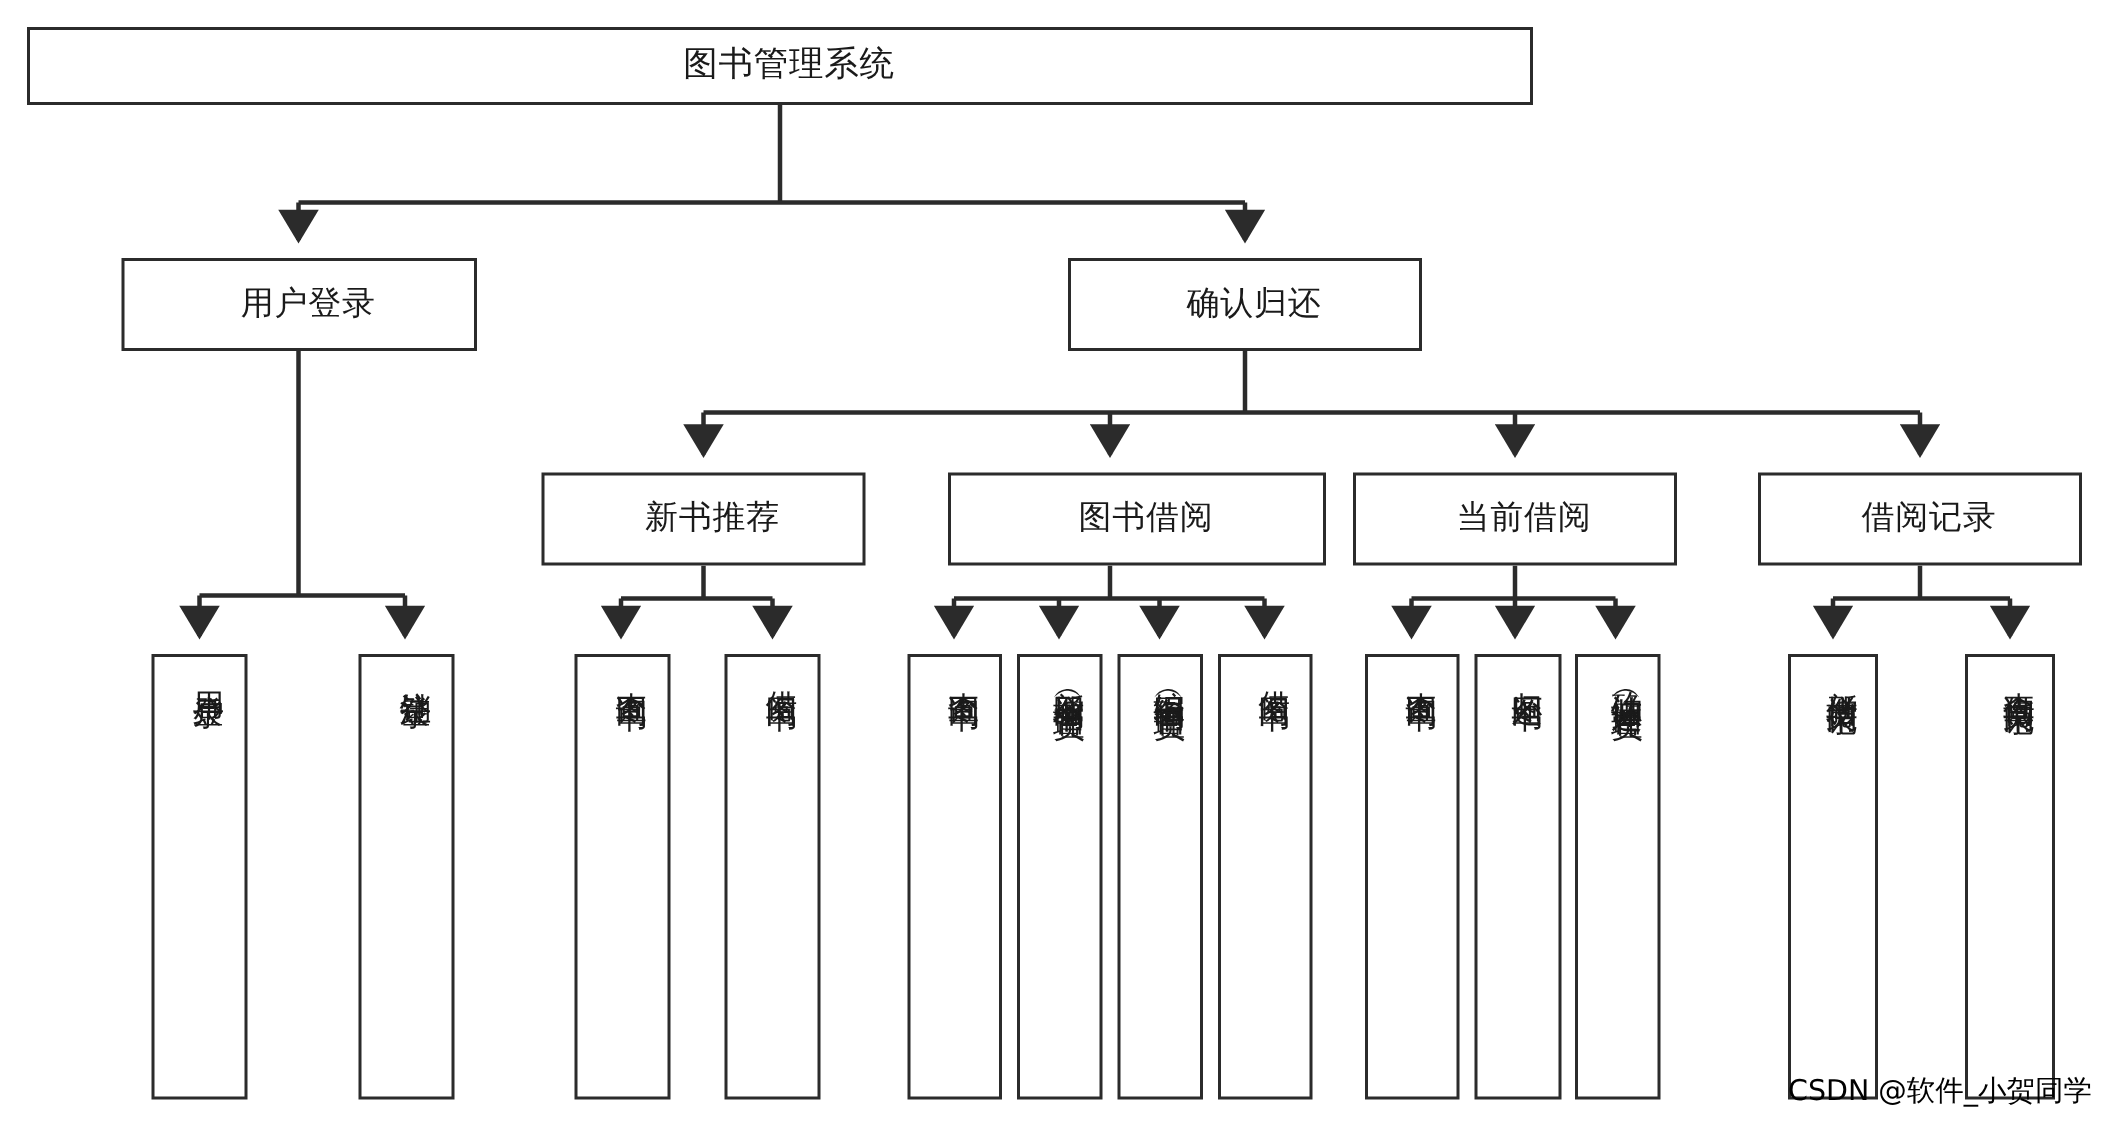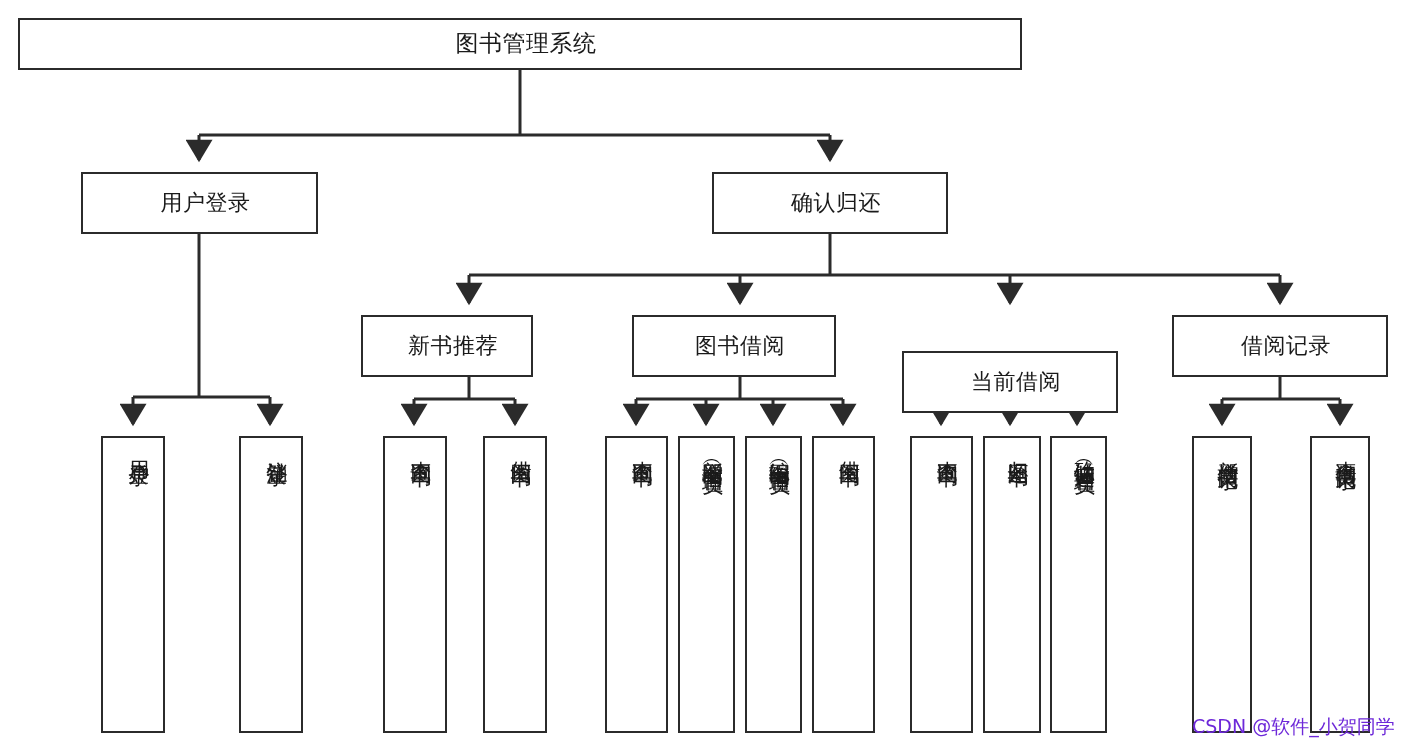--- a/index.html
+++ b/index.html
@@ -61,21 +61,21 @@
     font-size: 21px;
     line-height: 1.05;
     letter-spacing: 2px;
     margin: 0 auto;
   }
   .node.vertical.tall .label {
     font-size: 21px;
   }
   .watermark {
     position: absolute;
-    color: #6d28d9;
+    color: #000000;
     font-size: 19px;
     white-space: nowrap;
     z-index: 5;
     font-family: "DejaVu Sans", "Liberation Sans", sans-serif;
   }
 </style>
 </head>
 <body>
 
 <div id="canvas">
@@ -134,27 +134,27 @@
     <span class="label">图书管理系统</span>
   </div>
 
   <div class="node horizontal" style="left:81px; top:172px; width:237px; height:62px;">
     <span class="label">用户登录</span>
   </div>
   <div class="node horizontal" style="left:712px; top:172px; width:236px; height:62px;">
     <span class="label">确认归还</span>
   </div>
 
-  <div class="node horizontal" style="left:361px; top:315px; width:172px; height:62px;">
+  <div class="node horizontal" style="left:361px; top:315px; width:216px; height:62px;">
     <span class="label">新书推荐</span>
   </div>
-  <div class="node horizontal" style="left:632px; top:315px; width:204px; height:62px;">
+  <div class="node horizontal" style="left:632px; top:315px; width:252px; height:62px;">
     <span class="label">图书借阅</span>
   </div>
-  <div class="node horizontal" style="left:902px; top:315px; width:216px; height:62px;margin-top:36px;">
+  <div class="node horizontal" style="left:902px; top:315px; width:216px; height:62px;">
     <span class="label">当前借阅</span>
   </div>
   <div class="node horizontal" style="left:1172px; top:315px; width:216px; height:62px;align-items:center;">
     <span class="label">借阅记录</span>
   </div>
 
   <div class="node vertical" style="left:101px; top:436px; width:64px; height:297px;">
     <span class="label">用户登录</span>
   </div>
   <div class="node vertical" style="left:239px; top:436px; width:64px; height:297px;">

